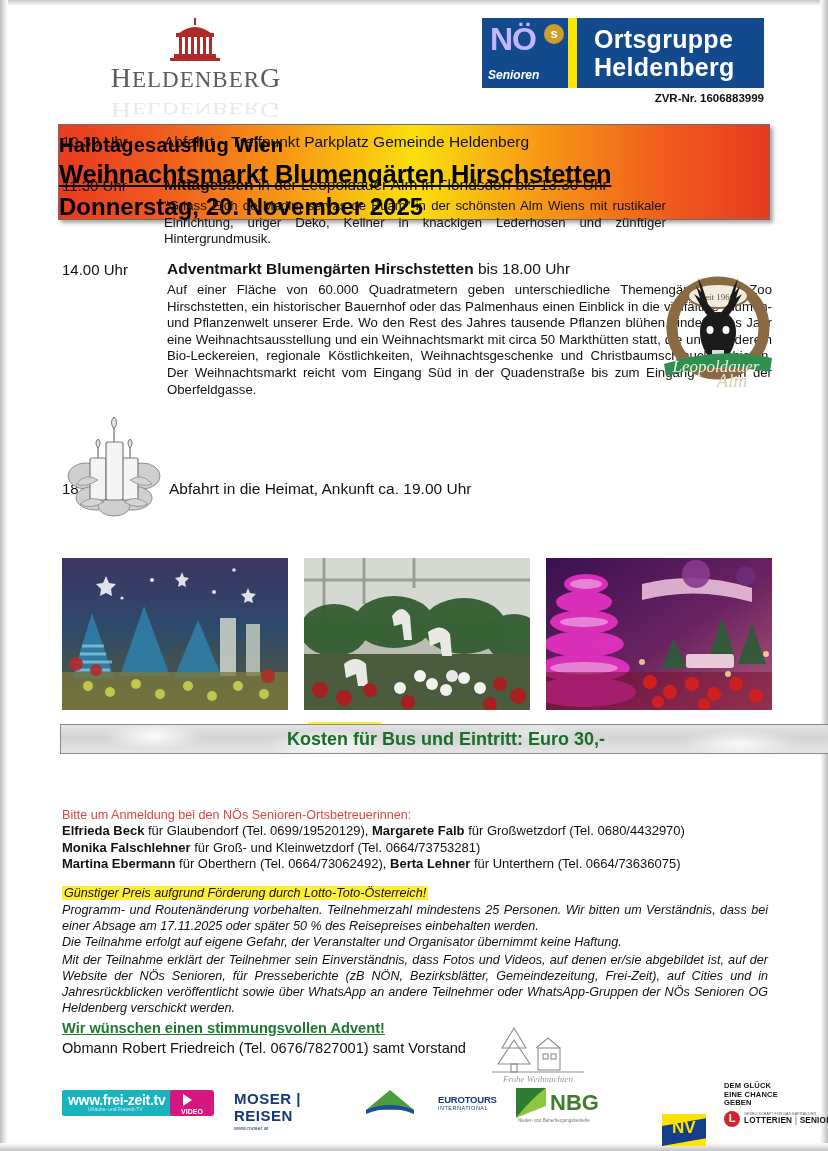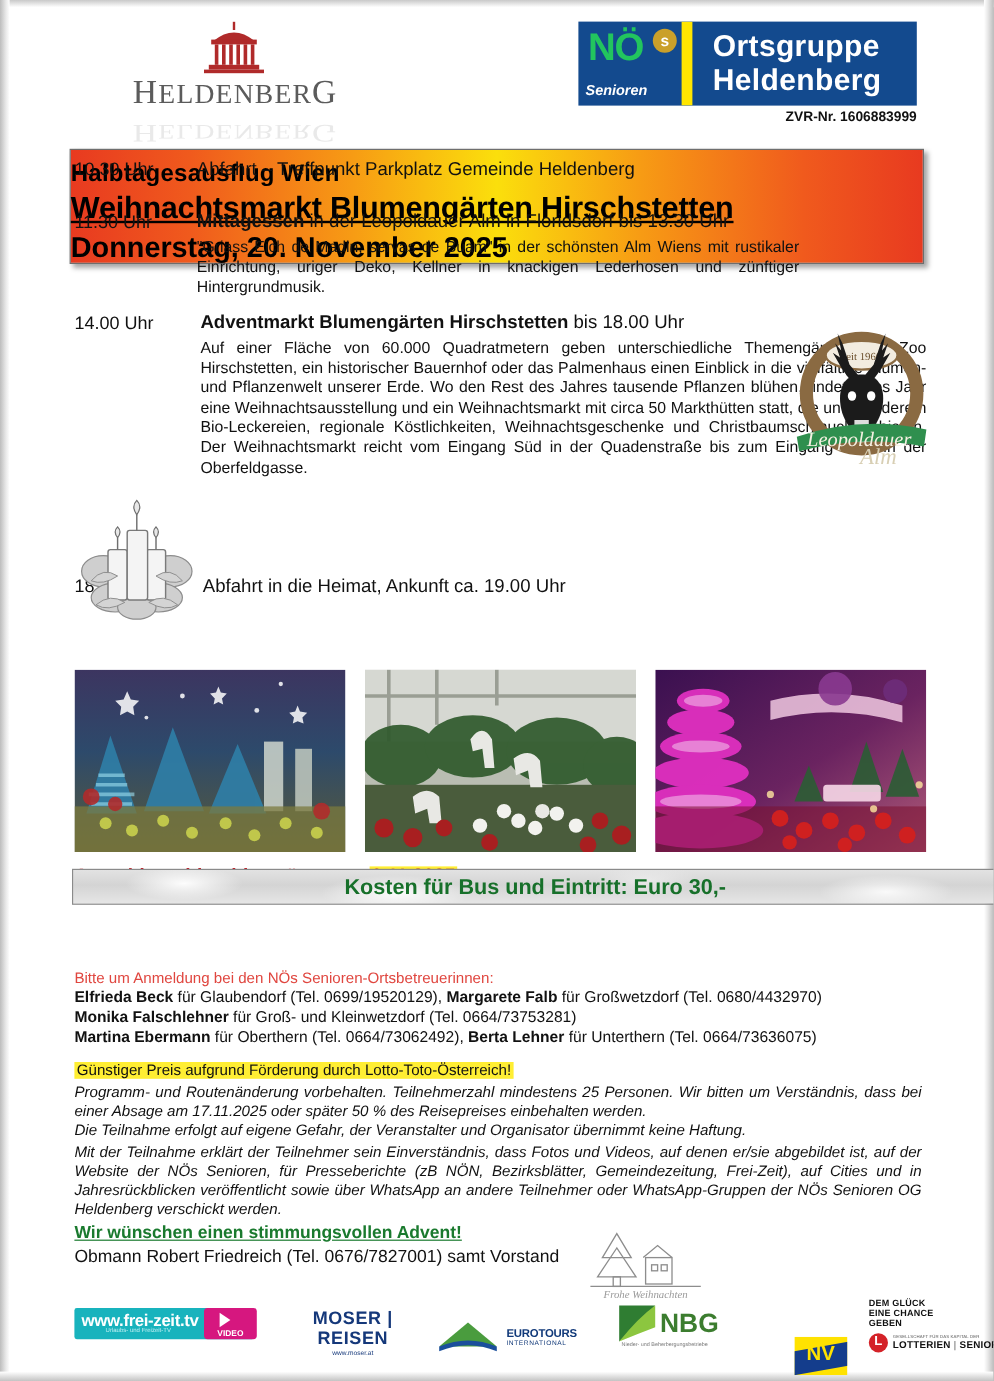--- a/index.html
+++ b/index.html
@@ -80,21 +80,21 @@
     position: relative;
     width: 96px; height: 70px;
     flex: none;
   }
   .noe-nos {
     position: absolute;
     left: 8px; top: 5px;
     font-family: "Liberation Sans", sans-serif;
     font-weight: bold;
     font-size: 32px;
-    color: #22c55e;
+    color: #c4b5fd;
     letter-spacing: -1px;
     line-height: 32px;
   }
   .noe-s {
     position: absolute;
     left: 62px; top: 6px;
     width: 20px; height: 20px;
     border-radius: 50%;
     background: #caa02a;
     color: #ffffff;
@@ -286,20 +286,21 @@
 
   
   .fineprint {
     position: absolute;
     left: 62px; top: 883px;
     width: 706px;
   }
   .fp-hl {
     display: inline-block;
     background: #ffee33;
+    font-style: italic;
     font-size: 12.6px;
     color: #111;
     padding: 0 2px;
   }
   .fp-line {
     font-style: italic;
     font-size: 12.6px;
     line-height: 16.2px;
     color: #111;
     text-align: justify;
@@ -368,32 +369,32 @@
     position: absolute; left: 13px; top: 4px;
     width: 0; height: 0;
     border-left: 9px solid #ffffff;
     border-top: 6px solid transparent;
     border-bottom: 6px solid transparent;
   }
   .fz-vlabel { position: absolute; left: 0; right: 0; bottom: 1px; }
 
   .moser {
     left: 172px; top: 4px;
-    width: 120px; text-align: center;
+    width: 120px; 
   }
   .moser-txt {
     font-size: 15px; font-weight: bold; color: #15387a;
     letter-spacing: .5px;
   }
   .moser-sub { font-size: 5.5px; color: #15387a; margin-top: 1px; }
 
   .euro {
-    left: 300px; top: 14px;
+    left: 300px; top: 2px;
     width: 136px;
-    display: flex; align-items: center;
+    display: flex; align-items: center; gap: 16px;
   }
   .euro-txt { margin-left: 4px; }
   .euro-t1 { font-size: 9.5px; font-weight: bold; color: #123a7a; letter-spacing: -.2px; }
   .euro-t2 { font-size: 5.5px; color: #123a7a; letter-spacing: .5px; }
 
   .nbg {
     left: 452px; top: 0px;
     width: 120px;
     display: flex; align-items: center;
   }

